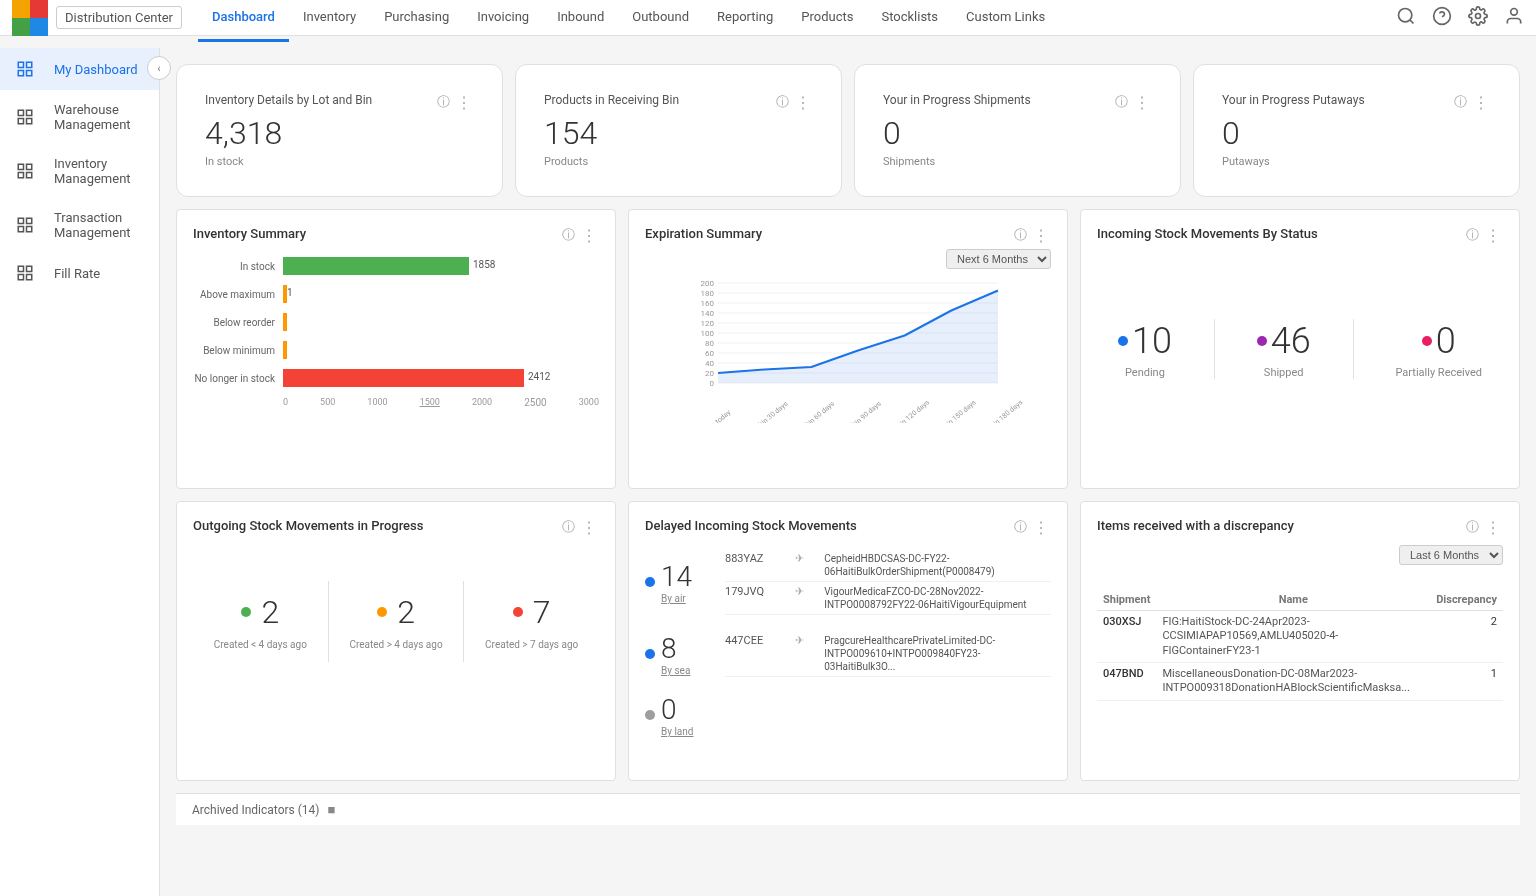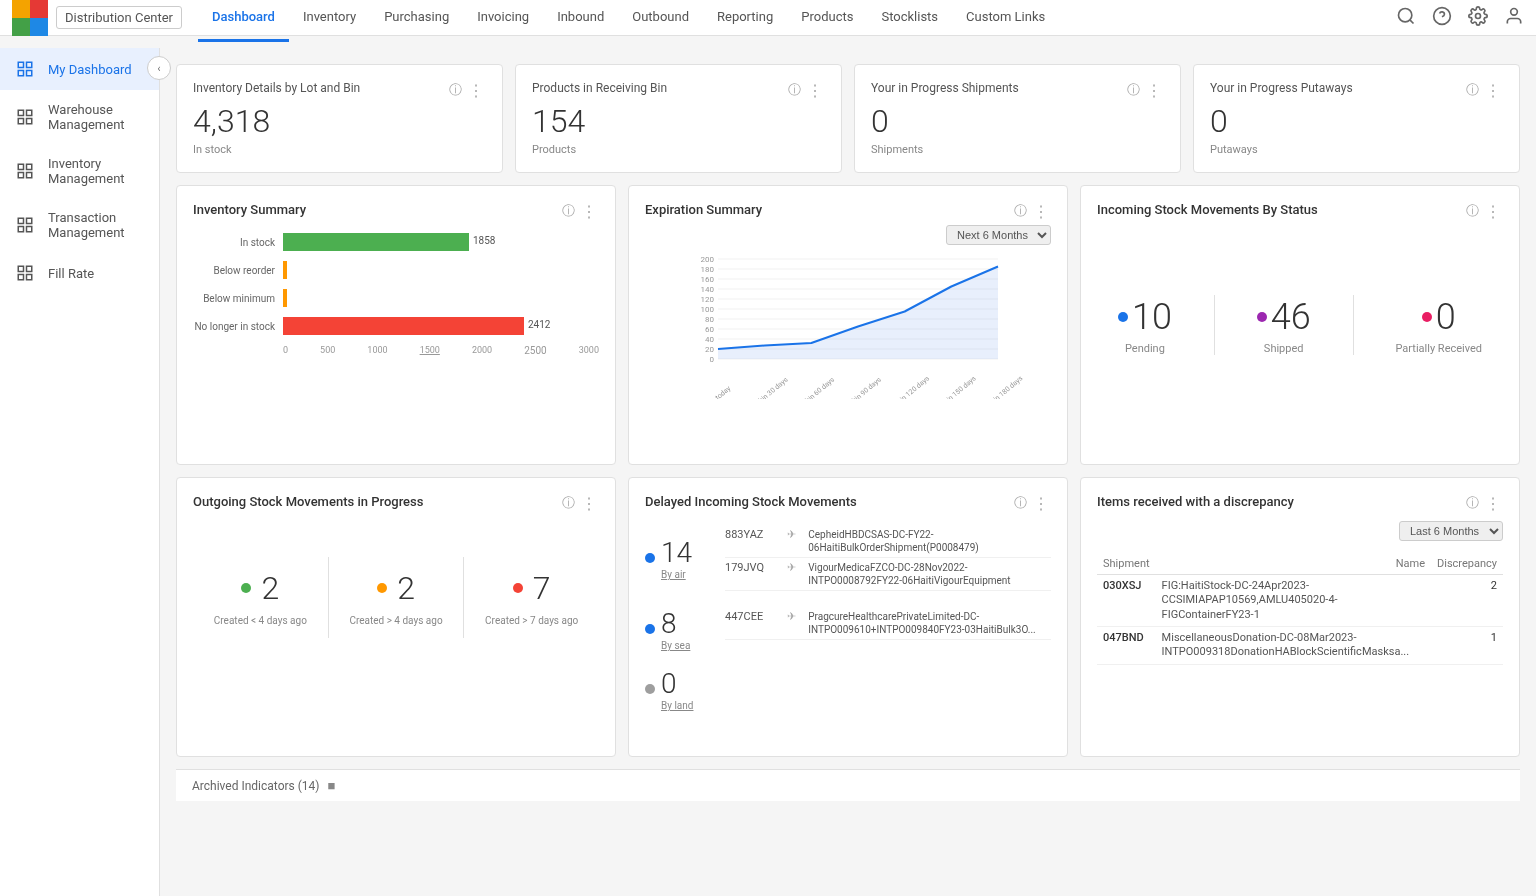--- a/index.html
+++ b/index.html
@@ -31,33 +31,33 @@
       width: 160px; background: #fff; border-right: 1px solid #e0e0e0;
       min-height: calc(100vh - 48px); flex-shrink: 0; position: relative;
     }
     .sidebar-collapse {
       position: absolute; top: 8px; right: -12px; width: 24px; height: 24px;
       background: #fff; border: 1px solid #ccc; border-radius: 50%;
       display: flex; align-items: center; justify-content: center;
       cursor: pointer; z-index: 10; font-size: 10px; color: #666;
     }
     .sidebar-item {
-      display: flex; align-items: center; gap: 14px; padding: 12px 16px;
+      display: flex; align-items: center; gap: 20px; padding: 12px 16px;
       cursor: pointer; color: #555; font-size: 13px;
     }
     .sidebar-item.active { color: #1a73e8; background: #e8f0fe; }
     .sidebar-icon { width: 18px; height: 18px; flex-shrink: 0; }
 
     
     .main { flex: 1; padding: 16px; overflow-y: auto; min-height: calc(100vh - 48px); }
 
     
     .kpi-row { display: grid; grid-template-columns: repeat(4, 1fr); gap: 12px; margin-bottom: 12px; }
     .kpi-card {
-      background: #fff; border: 1px solid #e0e0e0; border-radius: 4px; padding: 16px;
+      background: #fff; border: 1px solid #e0e0e0; border-radius: 12px; padding: 28px;
       min-height: 100px;
     }
     .card-header { display: flex; align-items: flex-start; justify-content: space-between; margin-bottom: 4px; }
     .card-title { font-size: 12px; color: #555; font-weight: 400; }
     .card-actions { display: flex; gap: 6px; color: #888; font-size: 14px; }
     .kpi-value { font-size: 32px; font-weight: 300; color: #333; line-height: 1.1; }
     .kpi-label { font-size: 11px; color: #888; margin-top: 4px; }
 
     
     .cards-row { display: grid; grid-template-columns: 1fr 1fr 1fr; gap: 12px; margin-bottom: 12px; }
@@ -91,29 +91,29 @@
     .outgoing-label { font-size: 10px; color: #888; margin-top: 8px; }
 
     
     .delayed-content { margin-top: 12px; }
     .delayed-section { display: flex; margin-bottom: 16px; }
     .delayed-badge { display: flex; align-items: center; gap: 6px; width: 80px; flex-shrink: 0; }
     .delayed-dot { width: 10px; height: 10px; border-radius: 50%; }
     .delayed-count { font-size: 28px; font-weight: 300; }
     .delayed-type { font-size: 10px; color: #888; text-decoration: underline; }
     .delayed-table { flex: 1; font-size: 11px; }
-    .delayed-row { display: flex; align-items: flex-start; padding: 3px 0; border-bottom: 1px solid #f0f0f0; gap: 12px; }
+    .delayed-row { display: flex; align-items: flex-start; padding: 3px 0; border-bottom: 1px solid #f0f0f0; gap: 20px; }
     .delayed-shipment { color: #555; width: 50px; flex-shrink: 0; }
     .delayed-plane { color: #aaa; flex-shrink: 0; }
     .delayed-name { color: #555; flex: 1; font-size: 10px; line-height: 1.3; }
 
     
-    .discrepancy-header { display: flex; justify-content: space-between; align-items: center; margin-bottom: 12px; }
+    .discrepancy-header { display: flex; justify-content: space-between; align-items: center; margin-bottom: 24px; }
     .discrepancy-table { width: 100%; font-size: 11px; border-collapse: collapse; }
-    .discrepancy-table th { text-align: right; color: #777; font-weight: 400; padding: 4px 6px; border-bottom: 1px solid #e0e0e0; font-size: 11px; margin-top: 28px; }
+    .discrepancy-table th { text-align: center; color: #777; font-weight: 700; padding: 4px 6px; border-bottom: 1px solid #e0e0e0; font-size: 11px; margin-top: 28px; }
     .discrepancy-table td { padding: 4px 6px; border-bottom: 1px solid #f0f0f0; vertical-align: top; line-height: 1.3; }
     .disc-ship { color: #333; font-weight: 500; }
     .disc-name { color: #555; }
     .disc-val { color: #333; text-align: right; }
 
     
     .archived-bar { background: #fff; border-top: 1px solid #e0e0e0; padding: 8px 16px; font-size: 12px; color: #666; display: flex; align-items: center; gap: 8px; }
     .archived-x { cursor: pointer; color: #888; font-size: 13px; }
 
     .info-icon { font-size: 13px; color: #aaa; cursor: pointer; }
@@ -288,20 +288,28 @@
         <div class="bar-chart" id="inventory-bar-chart">
             <div class="bar-row">
     <span class="bar-label">In stock</span>
     <div class="bar-container" style="position:relative;">
       <div class="bar" style="width:186px;background:#4caf50;">
       </div>
       <span style="position:absolute;left:190px;top:2px;font-size:10px;color:#555;">1858</span>
     </div>
   </div>
             <div class="bar-row">
+    <span class="bar-label">Above maximum</span>
+    <div class="bar-container" style="position:relative;">
+      <div class="bar" style="width:0px;background:#ff9800;">
+      </div>
+      <span style="position:absolute;left:4px;top:2px;font-size:10px;color:#555;">1</span>
+    </div>
+  </div>
+            <div class="bar-row">
     <span class="bar-label">Below reorder</span>
     <div class="bar-container" style="position:relative;">
       <div class="bar" style="width:2px;background:#ff9800;">
       </div>
       <span style="position:absolute;left:6px;top:2px;font-size:10px;color:#555;"></span>
     </div>
   </div>
             <div class="bar-row">
     <span class="bar-label">Below minimum</span>
     <div class="bar-container" style="position:relative;">

